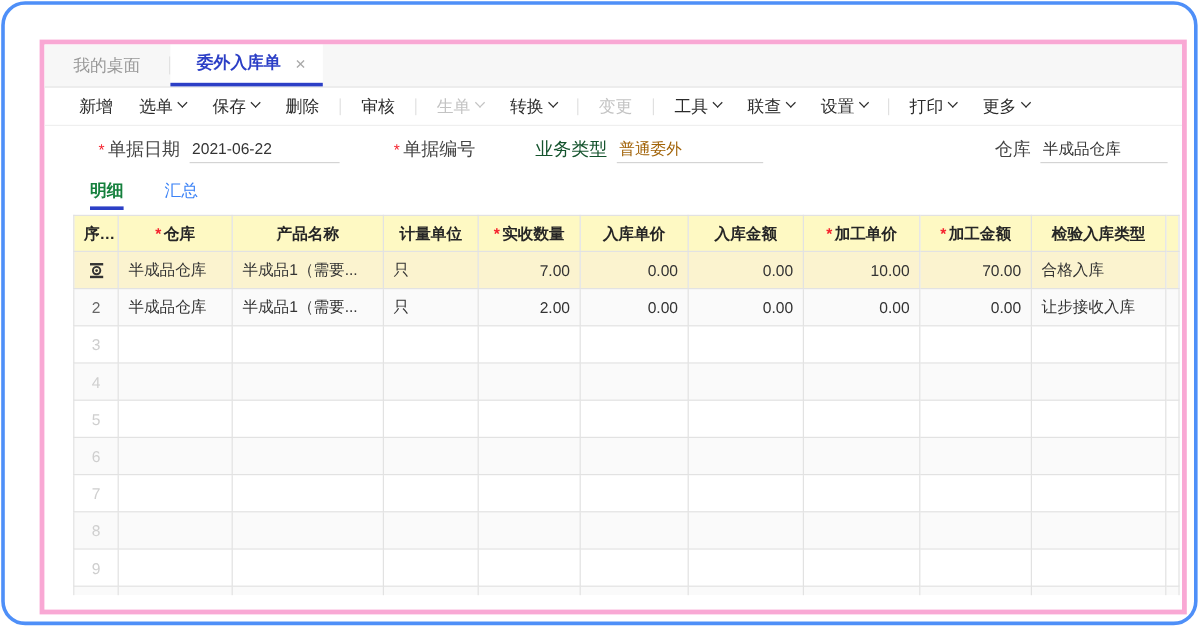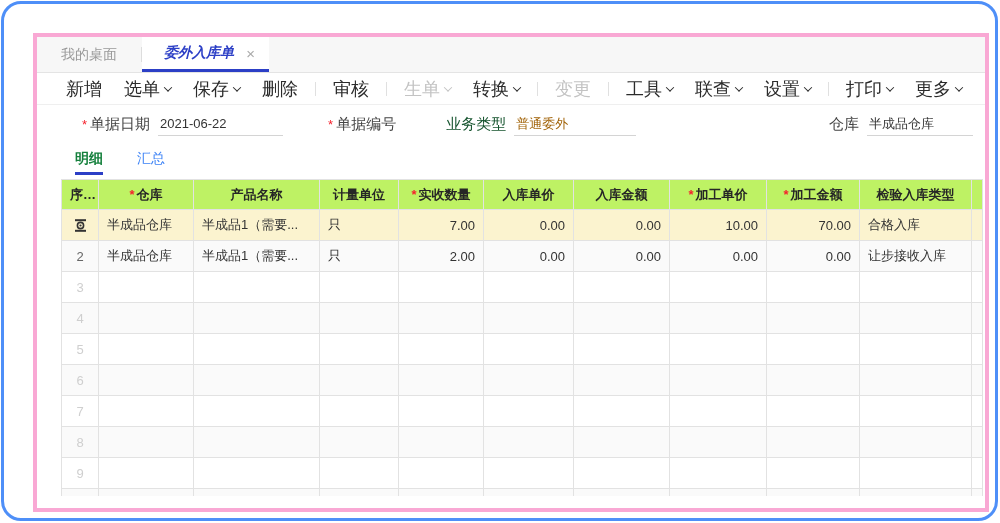--- a/index.html
+++ b/index.html
@@ -8,46 +8,46 @@
     position:absolute; left:1px; top:1px; width:997px; height:520px;
     border:3px solid #4e8ff8; border-radius:20px; background:#fff; overflow:hidden;
   }
   .app {
     position:absolute; left:29px; top:29px; width:956px; height:479px;
     border:4px solid #f9a8d4; background:#fff; overflow:hidden;
   }
   
   .tabbar { height:36px; background:#f7f7f7; border-bottom:1px solid #e4e4e4; display:flex; align-items:stretch; }
   .tab { display:flex; align-items:center; padding:0 24px; font-size:14px; color:#999; cursor:default; }
-  .tab.active { background:#fff; color:#2c3fc6; font-weight:bold; border-bottom:3px solid #2c3fc6; padding:0 14px 0 22px;font-style:italic; }
+  .tab.active { background:#fff; color:#2c3fc6; font-weight:bold; border-bottom:3px solid #2c3fc6; padding:0 14px 0 22px; }
   .tab-sep { width:1px; background:#ddd; margin:10px 0; }
   .tab-close { font-weight:normal; color:#aaa; font-size:15px; margin-left:12px; }
   
   .toolbar { height:32px; display:flex; align-items:center; padding-left:18px; border-bottom:1px solid #efefef; }
-  .tb-item { font-size:18px; color:#2b2b2b; margin:0 7px; padding:2px 4px; white-space:nowrap; cursor:pointer;text-align:right; }
+  .tb-item { font-size:14px; color:#2b2b2b; margin:0 7px; padding:2px 4px; white-space:nowrap; cursor:pointer;text-align:right; }
   .tb-item.disabled { color:#c3c3c3; cursor:default; }
   .caret { display:inline-block; width:6px; height:6px; border-right:1.6px solid currentColor; border-bottom:1.6px solid currentColor; transform:rotate(45deg) translate(-1px,-1px); margin-left:5px; vertical-align:3px; }
   .tb-sep { width:1px; height:14px; background:#e0e0e0; margin:0 6px; }
   
   .form-row { height:38px; display:flex; align-items:center; padding:0 12px 0 45px; }
   .field { display:flex; align-items:center; white-space:nowrap; }
   .field .req { color:#f5222d; font-size:13px; margin-right:3px; }
   .field .lbl { font-size:15px; color:#444; margin-right:8px; }
   .field .val { font-size:13px; color:#333; border-bottom:1px solid #d4d4d4; height:24px; line-height:24px; padding:0 2px; }
   .field.disabled .lbl { color:#14532d; }
   .field.disabled .val { color:#a16207; }
   
   .dtabs { height:32px; display:flex; align-items:flex-end; padding-left:38px; gap:34px; }
   .dtab { font-size:14px; color:#3b82f6; padding-bottom:7px; cursor:pointer; }
   .dtab.active { color:#15803d; font-weight:bold; border-bottom:3px solid #2c3fc6; padding-bottom:4px; }
   
   .gridwrap { margin-left:24px; margin-top:4px; }
   table { border-collapse:collapse; table-layout:fixed; width:921px; }
   th, td { border:1px solid #e2e2e2; font-size:13px; overflow:hidden; white-space:nowrap; text-overflow:ellipsis; padding:0 8px; }
-  th { height:30px; background:#bef264; color:#262626; font-weight:bold; text-align:center; }
+  th { height:30px; background:#fef9c3; color:#262626; font-weight:bold; text-align:center; }
   th .req { color:#f5222d; margin-right:2px; }
   td { height:31px; color:#333; background:#fff; }
   tr.even td { background:#fafafa; }
   tr.sel td { background:#fbf3cf; }
   td.num { text-align:right; }
   td.seq { text-align:center; color:#666; }
   td.seq-empty { text-align:center; color:#cfcfcf; }
   tr.partial td { height:7px; background:#fafafa; border-bottom:none; }
   .rowicon { display:inline-block; vertical-align:middle; }
 </style>

